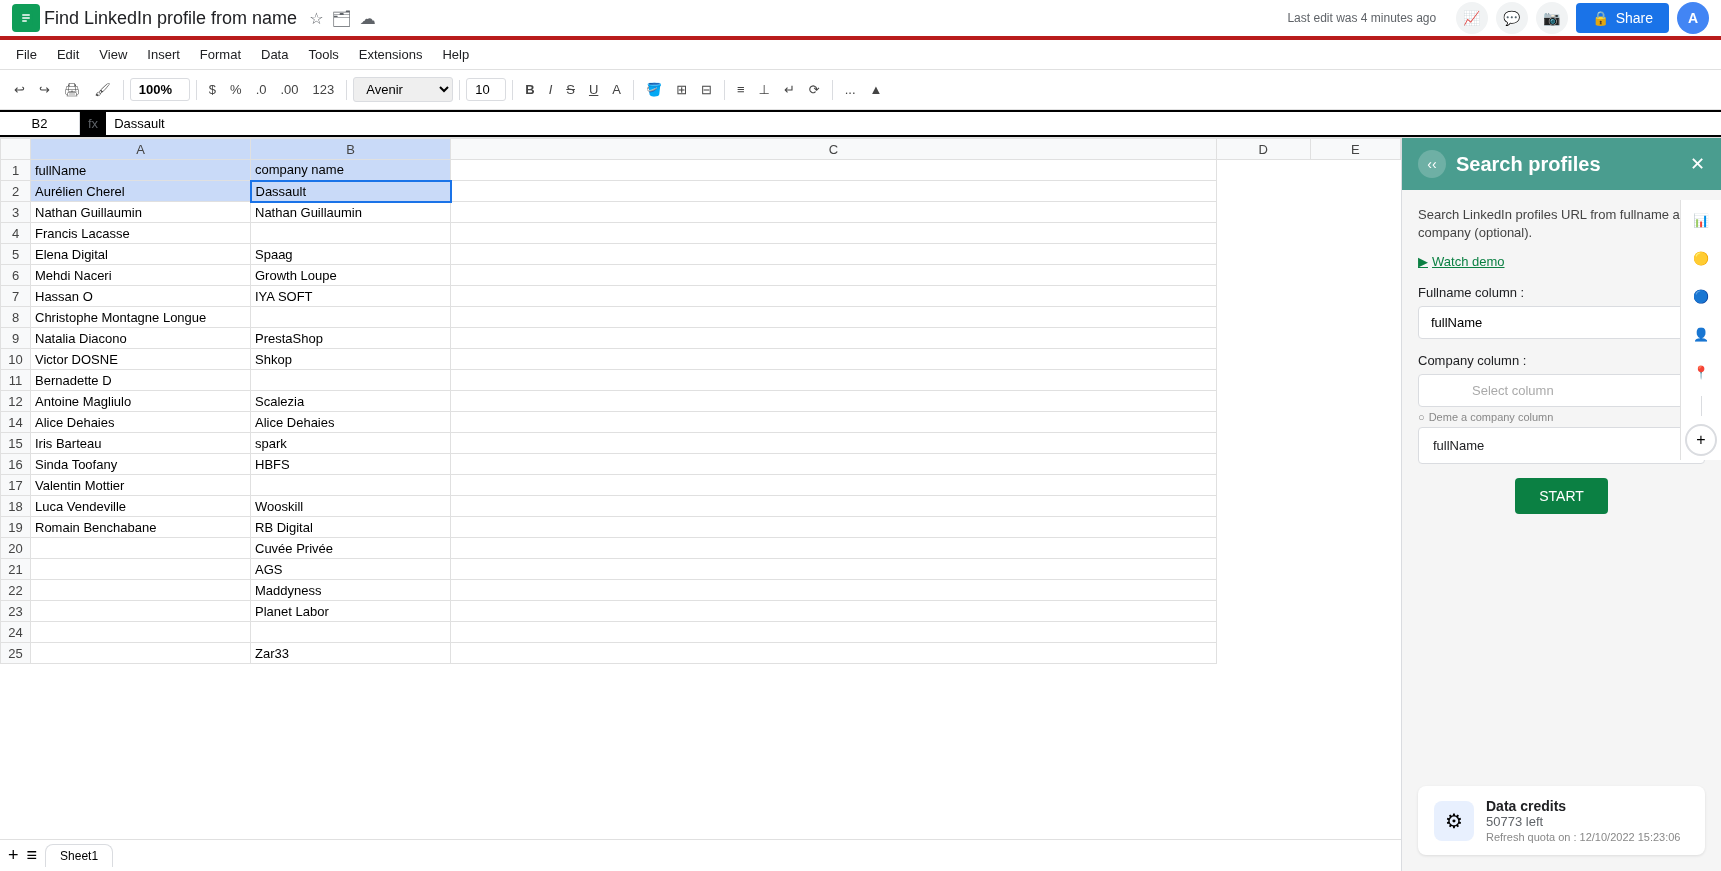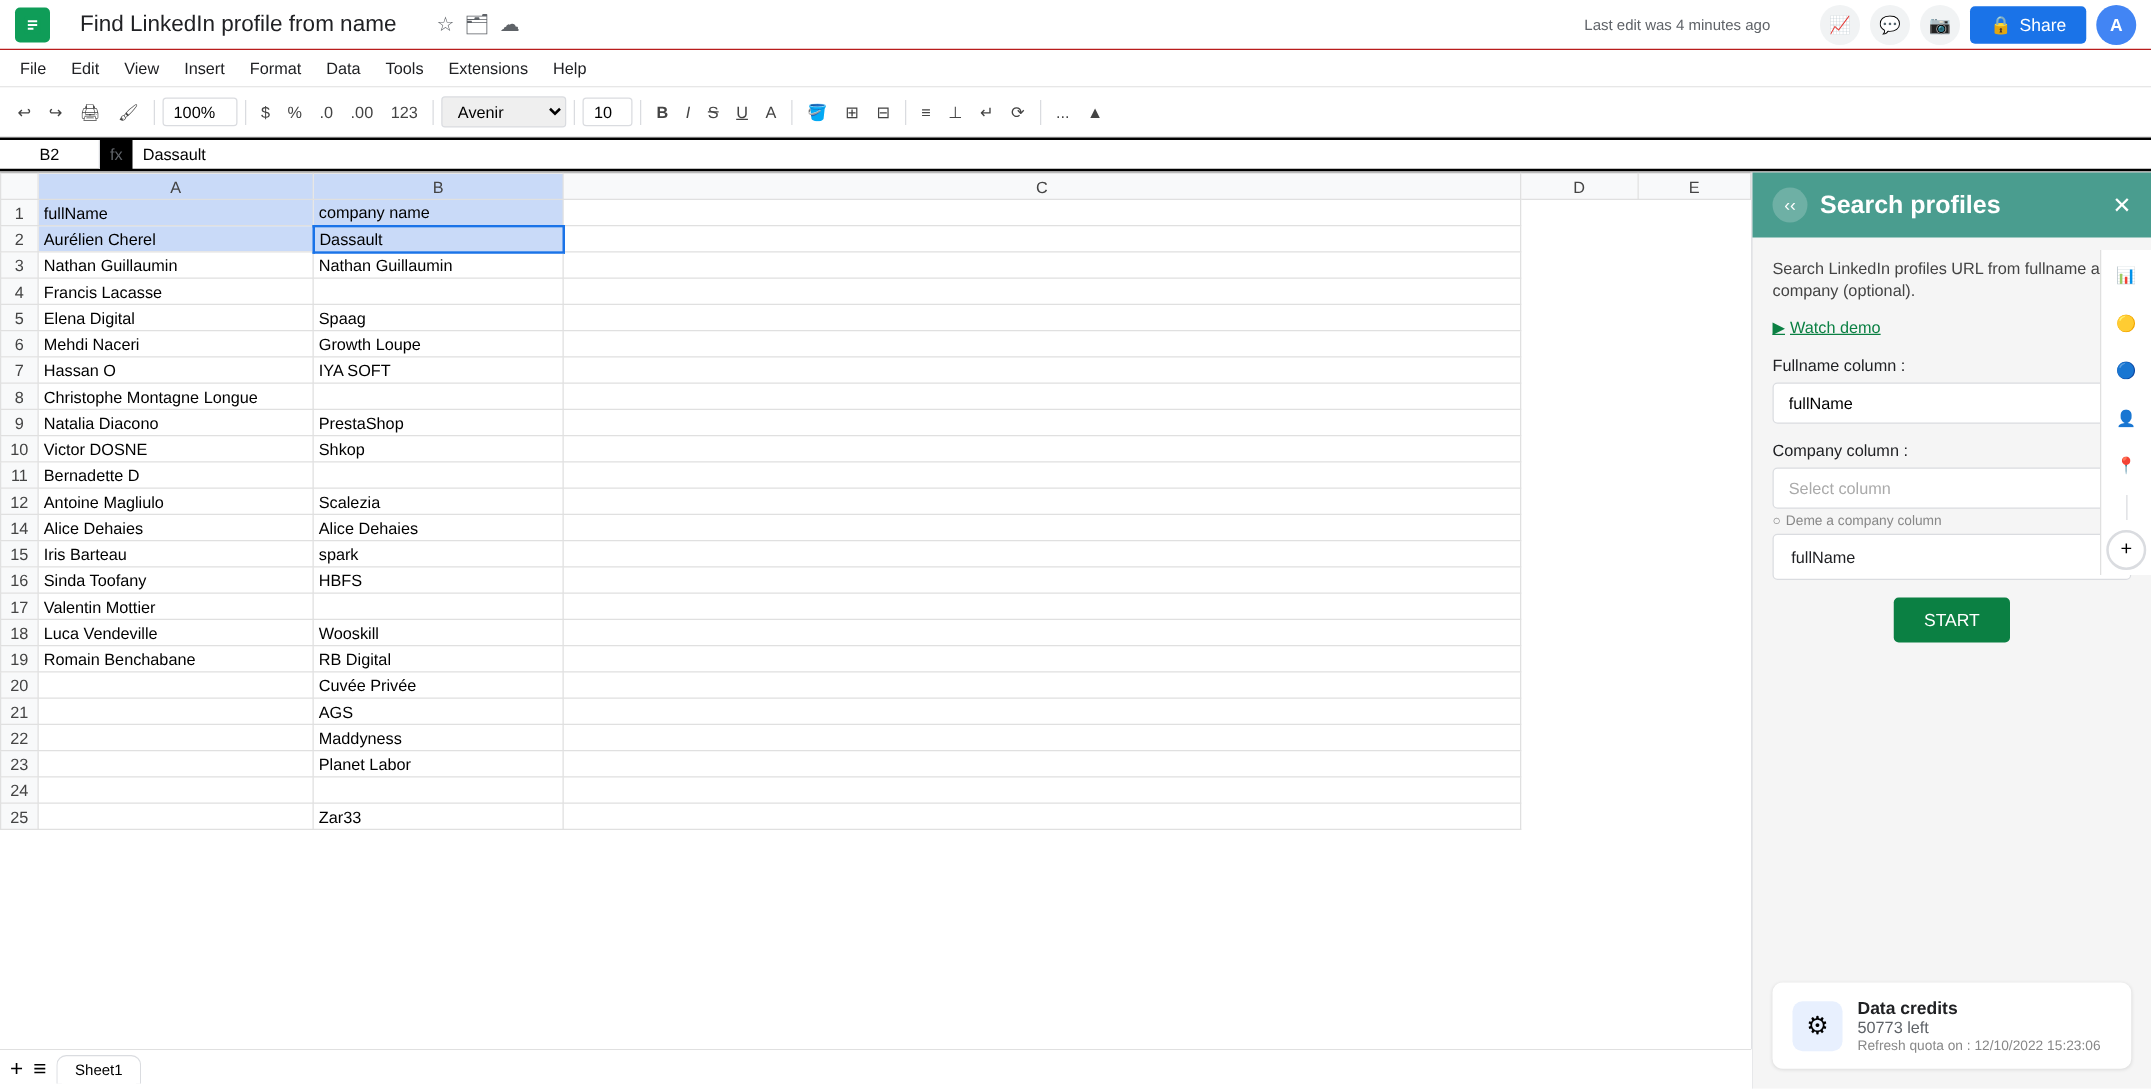--- a/index.html
+++ b/index.html
@@ -1,21 +1,21 @@
 <!DOCTYPE html>
 <html><head>
   <meta charset="utf-8">
   <style>
     * { box-sizing: border-box; margin: 0; padding: 0; }
     body { font-family: Arial, sans-serif; font-size: 13px; background: #fff; overflow: hidden; width: 1721px; height: 871px; }
 
     
     .title-bar {
-      display: flex; align-items: center; gap: 24px;
-      padding: 6px 12px; background: #fff; border-bottom: 1px solid #b91c1c;
+      display: flex; align-items: center; gap: 4px;
+      padding: 6px 12px; background: #fff; border-bottom: 4px solid #b91c1c;
       height: 40px;
     }
     .app-icon { width: 28px; height: 28px; background: #0f9d58; border-radius: 4px; display: flex; align-items: center; justify-content: center; }
     .app-icon svg { width: 18px; height: 18px; }
     .doc-title { font-size: 18px; font-weight: 400; color: #202124; margin-right: 8px; }
     .title-icons { display: flex; gap: 8px; align-items: center; color: #5f6368; }
     .title-icons span { cursor: pointer; font-size: 16px; }
     .spacer { flex: 1; }
     .last-edit { font-size: 12px; color: #5f6368; }
     .share-btn {
@@ -37,21 +37,21 @@
     .toolbar {
       display: flex; align-items: center; gap: 2px;
       padding: 3px 8px; background: #fff; border-bottom: 1px solid #e0e0e0;
       height: 40px; flex-wrap: nowrap;
     }
     .tb-btn {
       padding: 4px 6px; border: none; background: none; cursor: pointer;
       color: #444; border-radius: 3px; font-size: 13px; display: flex; align-items: center;
     }
     .tb-separator { width: 1px; height: 20px; background: #dadce0; margin: 0 4px; }
-    .tb-zoom { border: 1px solid #dadce0; border-radius: 3px; padding: 3px 8px; font-size: 13px; }
+    .tb-zoom { border: 1px solid #dadce0; border-radius: 3px; padding: 3px 8px; font-size: 13px; font-weight: bold; }
     .tb-font { border: 1px solid #dadce0; border-radius: 3px; padding: 3px 8px; font-size: 13px; min-width: 100px; }
     .tb-size { border: 1px solid #dadce0; border-radius: 3px; padding: 3px 8px; font-size: 13px; width: 40px; }
     .tb-bold { font-weight: bold; }
     .tb-italic { font-style: italic; }
     .tb-strike { text-decoration: line-through; }
 
     
     .formula-bar {
       display: flex; align-items: center; height: 28px; border-bottom: 1px solid #e0e0e0;
       background: #000000;
@@ -415,21 +415,21 @@
       </div>
 
       <div class="field-label">Fullname column :</div>
       <div class="dropdown-select">
         <span>fullName</span>
         <span class="chevron">▾</span>
       </div>
 
       <div class="field-label">Company column :</div>
       <div class="dropdown-select" style="margin-bottom:4px;">
-        <span style="color:#aaa;">Select column</span>
+        <span style="color:#aaa;margin-left:41px;">Select column</span>
         <span class="chevron">▾</span>
       </div>
 
       <div style="font-size:11px;color:#888;margin-bottom:4px;display:flex;align-items:center;gap:4px;">
         <span>○</span> 
           <span>Deme a company column</span>
       </div>
 
       <div class="dropdown-options">
         <div class="dropdown-option">fullName</div>

